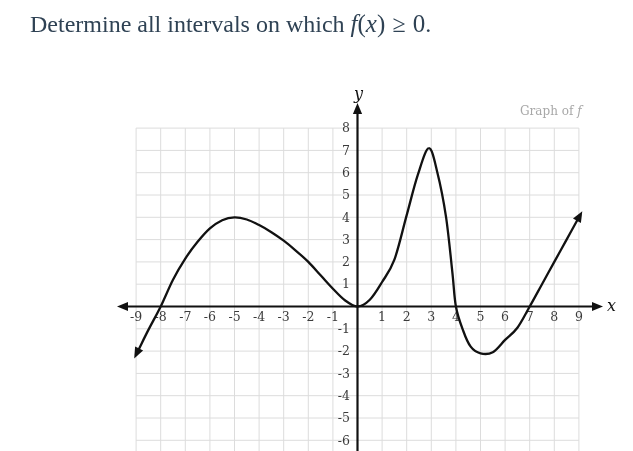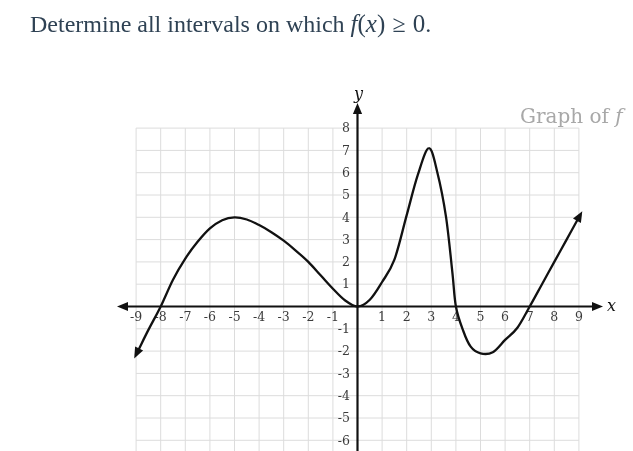--- a/index.html
+++ b/index.html
@@ -3,21 +3,21 @@
 <meta charset="utf-8">
 <style>
   html,body{margin:0;padding:0;background:#ffffff;}
   .page{position:relative;width:633px;height:451px;background:#ffffff;overflow:hidden;
         font-family:"Liberation Serif", serif;margin-left:16px;}
   .title{position:absolute;left:14px;top:6px;font-size:24px;color:#2f4254;line-height:36px;
          white-space:nowrap;}
   .title .mvar{font-style:italic;font-size:25px;font-family:"Liberation Serif", serif;}
   .title .mup{font-style:normal;font-size:25px;}
   .title .rel{font-style:normal;font-size:24px;margin:0 0.30em;}
-  .graph-label{position:absolute;left:504px;top:104px;font-size:20px;color:#a8a8a8;
+  .graph-label{position:absolute;left:504px;top:104px;font-size:12px;color:#a8a8a8;
                font-family:"DejaVu Serif", serif;white-space:nowrap;}
   .graph-label i{font-style:italic;}
   svg{position:absolute;left:0;top:0;}
   svg text{font-family:"DejaVu Serif", serif;}
 </style>
 </head>
 <body>
 
 <div class="page">
 

